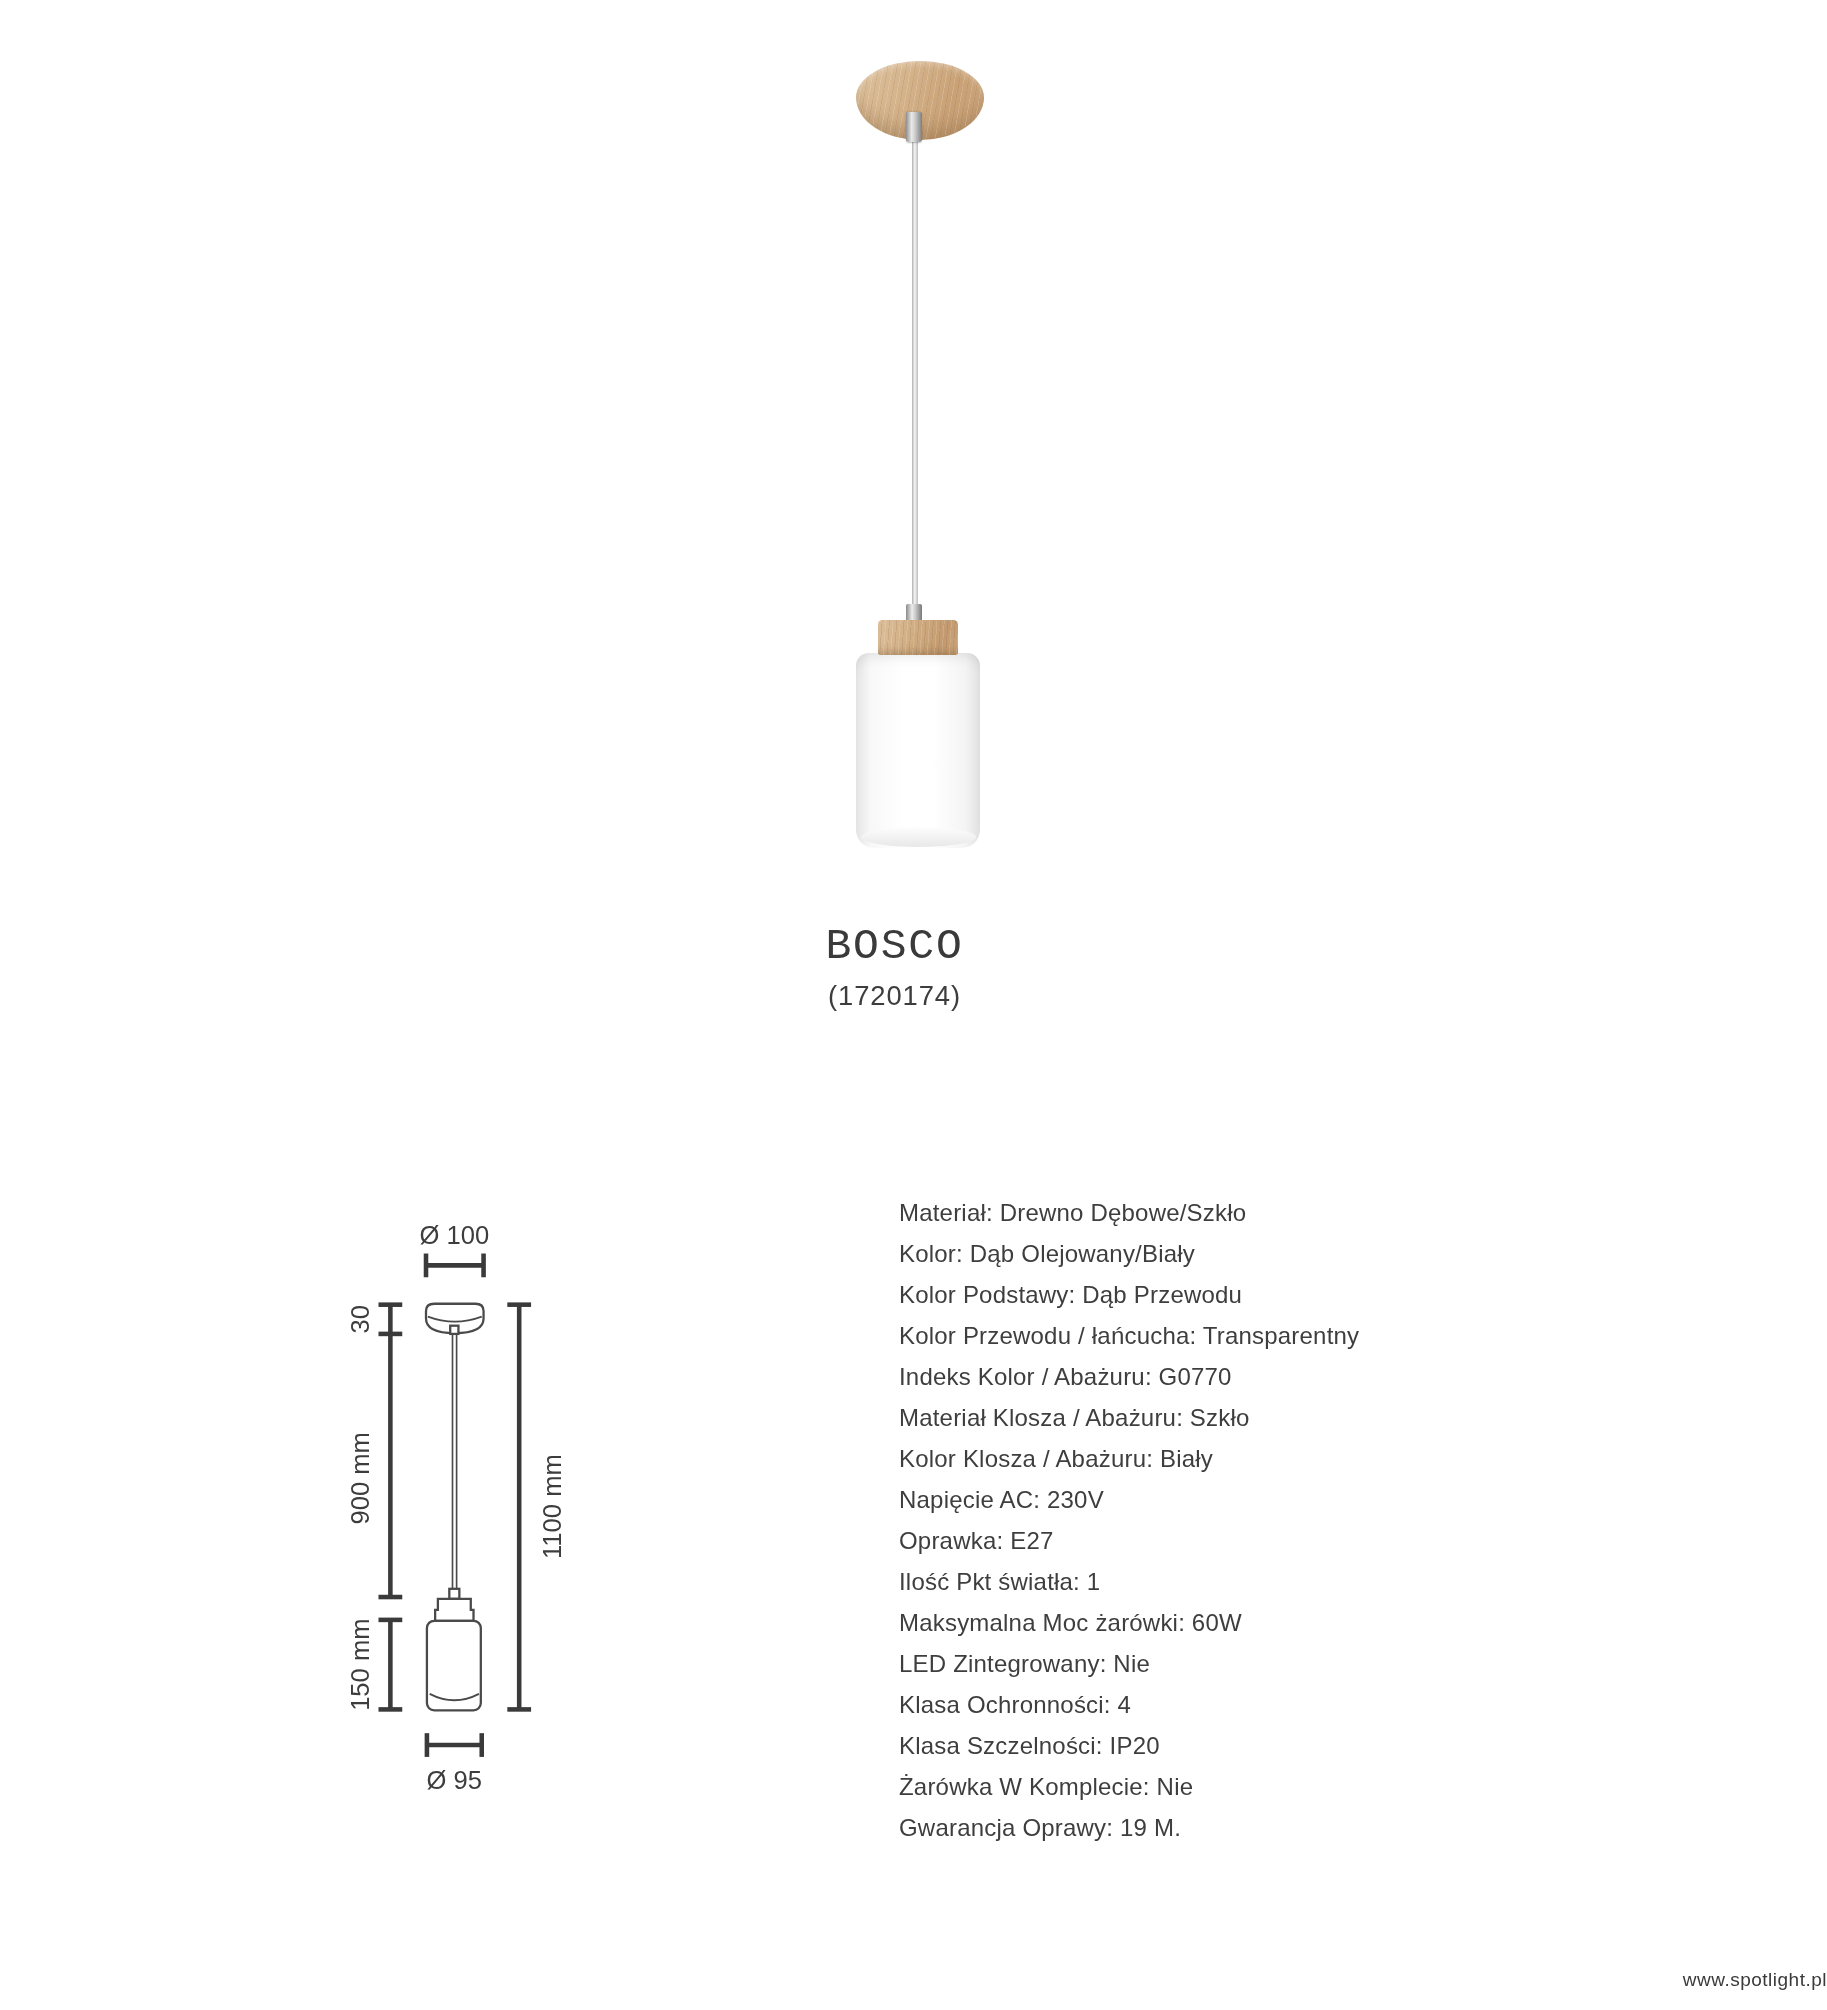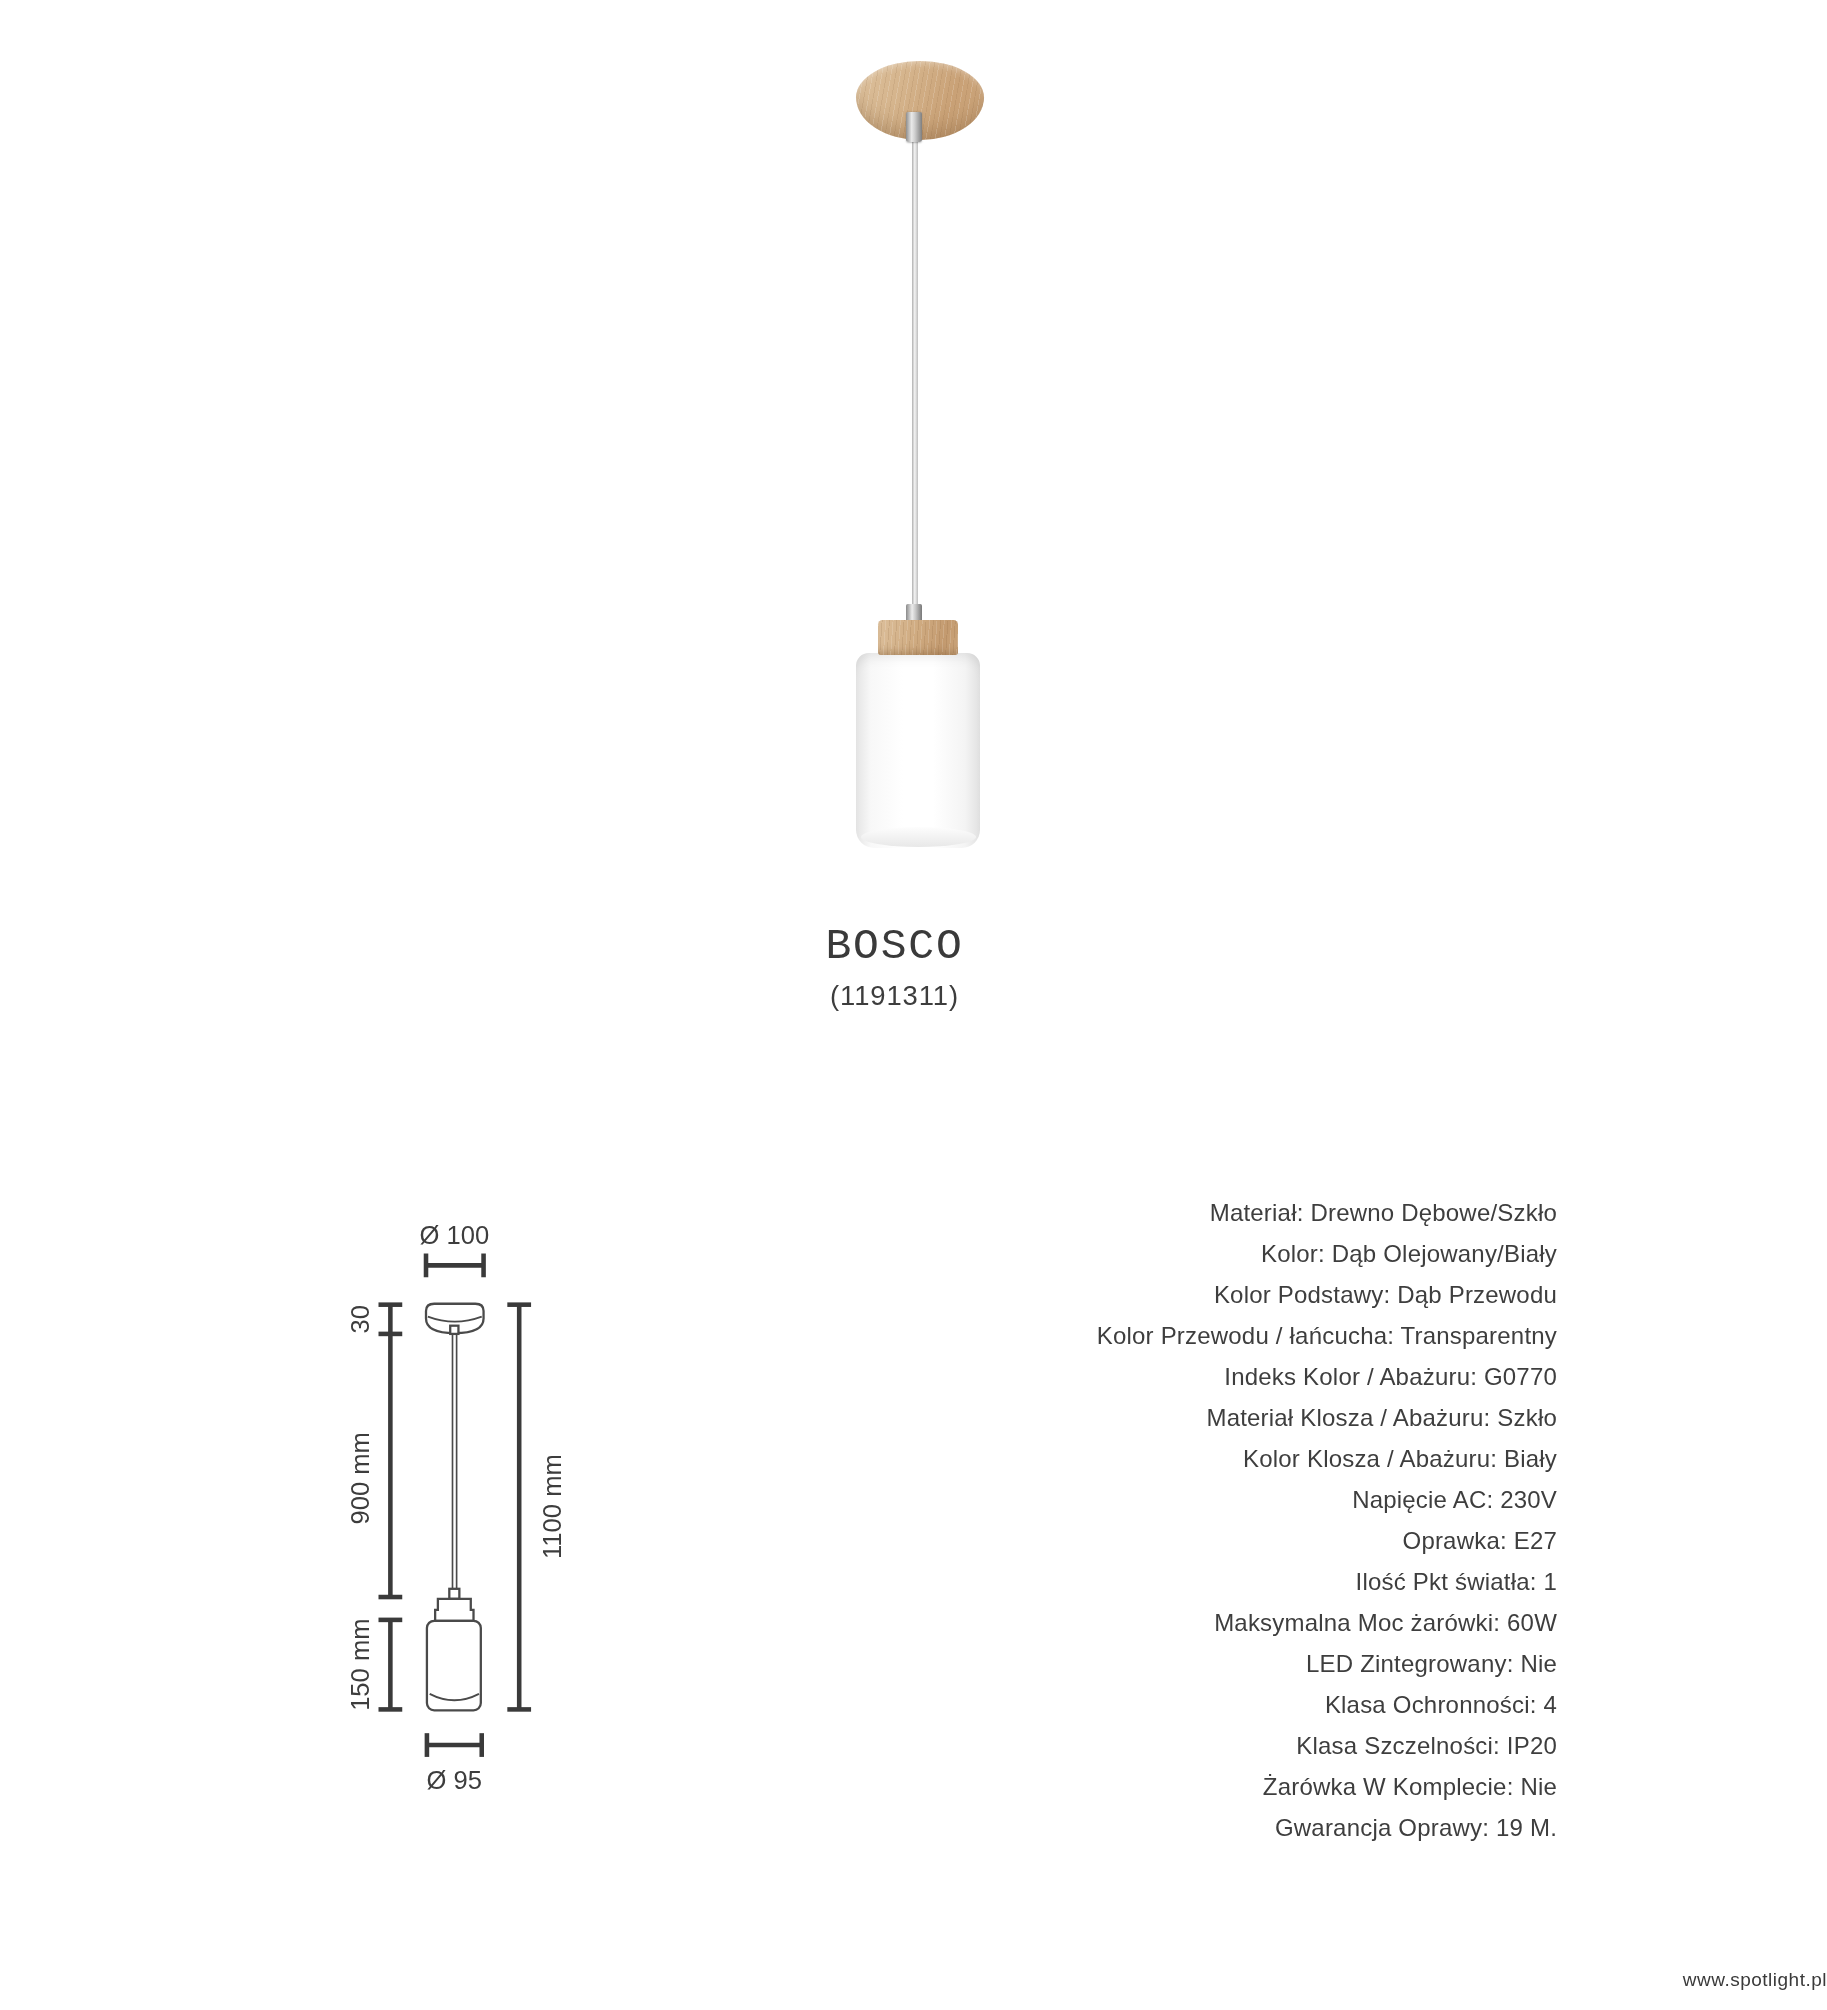--- a/index.html
+++ b/index.html
@@ -53,21 +53,21 @@
     background:linear-gradient(#fdfdfd,#e8e8e8);
   }
   
   .title-block{position:absolute;left:712px;top:925px;width:365px;text-align:center;}
   .product-name{font-size:43px;line-height:44px;letter-spacing:1.8px;color:#3a3a3a;font-family:Liberation Mono, monospace;}
   .product-code{margin-top:11px;font-size:27.4px;line-height:31px;letter-spacing:0.9px;color:#3d3d3d;}
   
   .diagram{position:absolute;left:329px;top:1206px;width:247px;height:603px;}
   .diagram text{font-family:"Liberation Sans",sans-serif;font-size:28px;fill:#3d3d3d;}
   
-  .specs{position:absolute;left:899px;top:1192px;width:658px;text-align:right;
+  .specs{position:absolute;left:899px;top:1192px;width:658px;text-align:left;
          font-size:24px;line-height:41px;color:#3e3e3e;letter-spacing:0.2px;}
   
   .footer{position:absolute;left:0;top:1965px;width:1827px;text-align:right;
           font-size:19px;line-height:29px;color:#3a3a3a;letter-spacing:0.5px;}
 </style>
 </head>
 <body>
 
 <div class="page">
 
@@ -75,21 +75,21 @@
     <div class="canopy"></div>
     <div class="canopy-fitting"></div>
     <div class="pendant-cable"></div>
     <div class="holder-chrome"></div>
     <div class="wood-holder"></div>
     <div class="glass-shade"></div>
   </div>
 
   <div class="title-block">
     <div class="product-name">BOSCO</div>
-    <div class="product-code">(1191311)</div>
+    <div class="product-code">(1720174)</div>
   </div>
 
   <svg class="diagram" viewBox="360 1320 270 660" xmlns="http://www.w3.org/2000/svg">
 
     <g stroke="#3a3a3a" stroke-width="5">
 
       <line x1="466" y1="1385" x2="529" y2="1385"></line>
       <line x1="466" y1="1372" x2="466" y2="1398"></line>
       <line x1="529" y1="1372" x2="529" y2="1398"></line>
 

